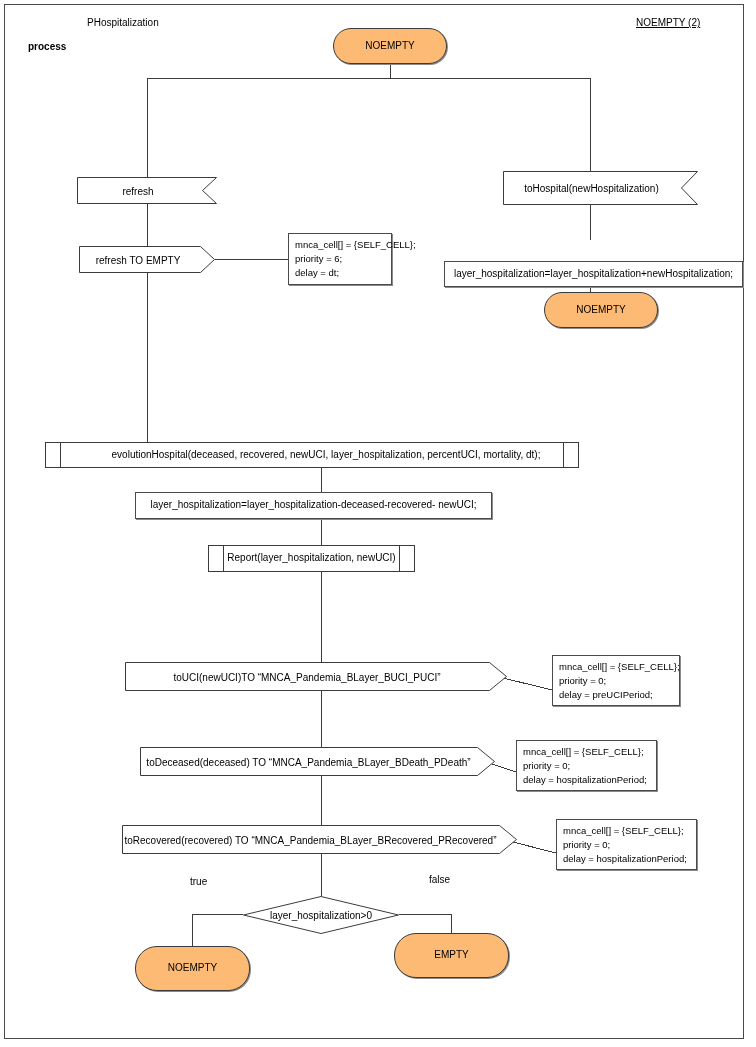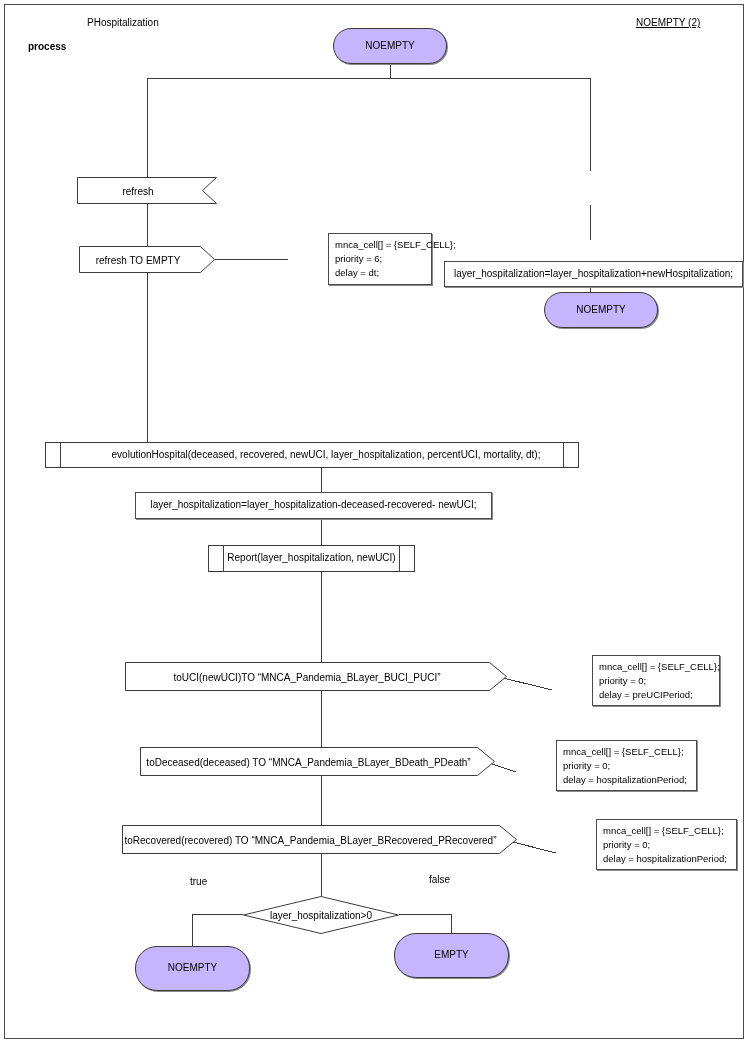--- a/index.html
+++ b/index.html
@@ -6,32 +6,32 @@
   body{font-family:"Liberation Sans","DejaVu Sans",sans-serif;}
   #page{position:relative;width:756px;height:1047px;overflow:hidden;background:#fff;}
   #frame{position:absolute;left:4px;top:4px;width:740px;height:1035px;border:1px solid #4a4a4a;box-sizing:border-box;}
   .lbl{position:absolute;font-size:10px;color:#000;white-space:nowrap;}
   .lbl.bold{font-weight:bold;}
   svg.layer{position:absolute;left:0;top:0;width:756px;height:1047px;}
   .node{position:absolute;box-sizing:border-box;display:flex;align-items:center;justify-content:center;}
   .node .txt{font-size:10px;color:#000;white-space:nowrap;line-height:1.25;}
 
   
-  .state{border:1px solid #3b3b3b;border-radius:22px;background:#c4b5fd;
+  .state{border:1px solid #3b3b3b;border-radius:22px;background:#fdba74;
          box-shadow:1px 1px 0 #8a8a8a;}
   
   .task{border:1px solid #4a4a4a;background:#fff;box-shadow:1px 1px 0 #8a8a8a;}
   
   .proc{border:1px solid #3b3b3b;background:#fff;}
   .proc::before,.proc::after{content:"";position:absolute;top:0;bottom:0;width:0;border-left:1px solid #3b3b3b;}
   .proc::before{left:14px;}
   .proc::after{right:14px;}
   
   .comment{border:1px solid #4a4a4a;border-left:1px solid #4a4a4a;background:#fff;
-           box-shadow:1px 1px 0 #8a8a8a;padding:4px 6px;display:block;margin-left:40px;}
+           box-shadow:1px 1px 0 #8a8a8a;padding:4px 6px;display:block;}
   .comment .txt{display:block;font-size:9.5px;line-height:1.45;text-align:left;}
   
   .sig{position:absolute;}
   .sig .txt{position:absolute;left:0;right:0;top:50%;transform:translateY(-50%);
             text-align:center;font-size:10px;white-space:nowrap;}
   .sig.out .txt{padding-right:18px;}
   .sig.in .txt{padding-right:18px;}
   .dec{position:absolute;}
   .dec .txt{position:absolute;left:0;right:0;top:50%;transform:translateY(-50%);
             text-align:center;font-size:10px;white-space:nowrap;}
@@ -103,20 +103,26 @@
     </svg>
     <span class="txt">refresh TO EMPTY</span>
   </div>
 
   <div class="node comment" style="left:288px;top:233px;width:104px;height:52px;">
     <span class="txt" style="white-space:pre;">mnca_cell[] = {SELF_CELL};
 priority = 6;
 delay = dt;</span>
   </div>
 
+  <div class="sig in" style="left:503px;top:171px;width:195px;height:34px;">
+    <svg width="195" height="34" viewBox="0 0 195 34">
+      <path d="M0.5,0.5 H194.5 L178.5,17 L194.5,33.5 H0.5 Z" fill="#fff" stroke="#3b3b3b" stroke-width="1"></path>
+    </svg>
+    <span class="txt">toHospital(newHospitalization)</span>
+  </div>
 
   <div class="node task" style="left:444px;top:248px;width:299px;height:26px;margin-top:13px;">
     <span class="txt">layer_hospitalization=layer_hospitalization+newHospitalization;</span>
   </div>
 
   <div class="node state" style="left:544px;top:292px;width:114px;height:36px;">
     <span class="txt">NOEMPTY</span>
   </div>
 
   <div class="node proc" style="left:45px;top:442px;width:534px;height:26px;padding-left:28px;">

